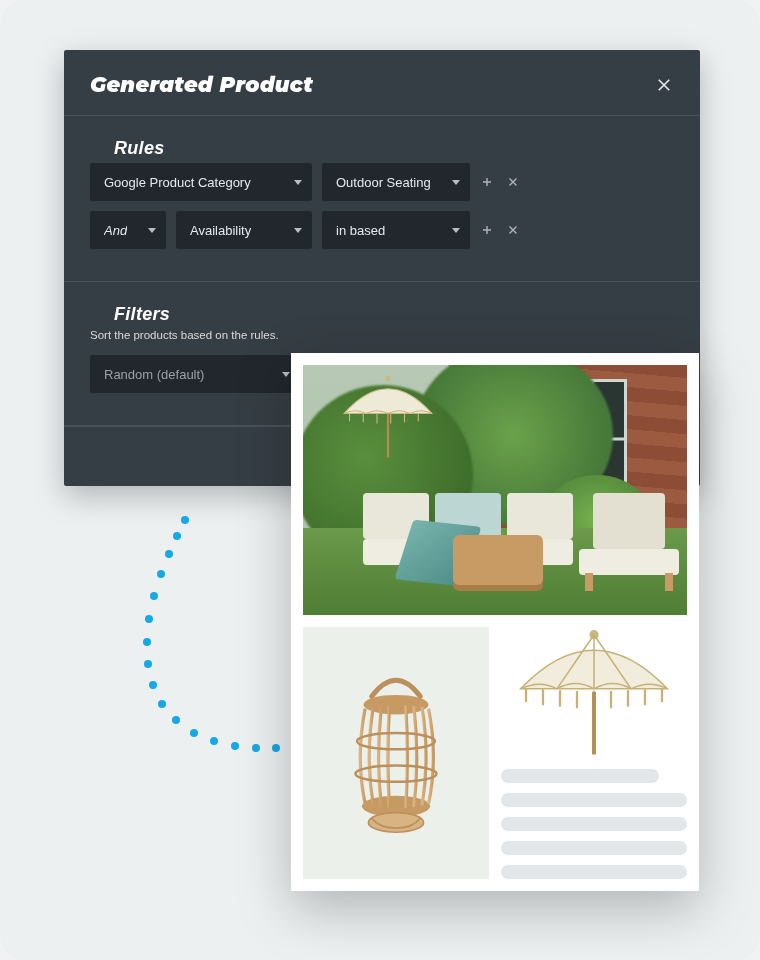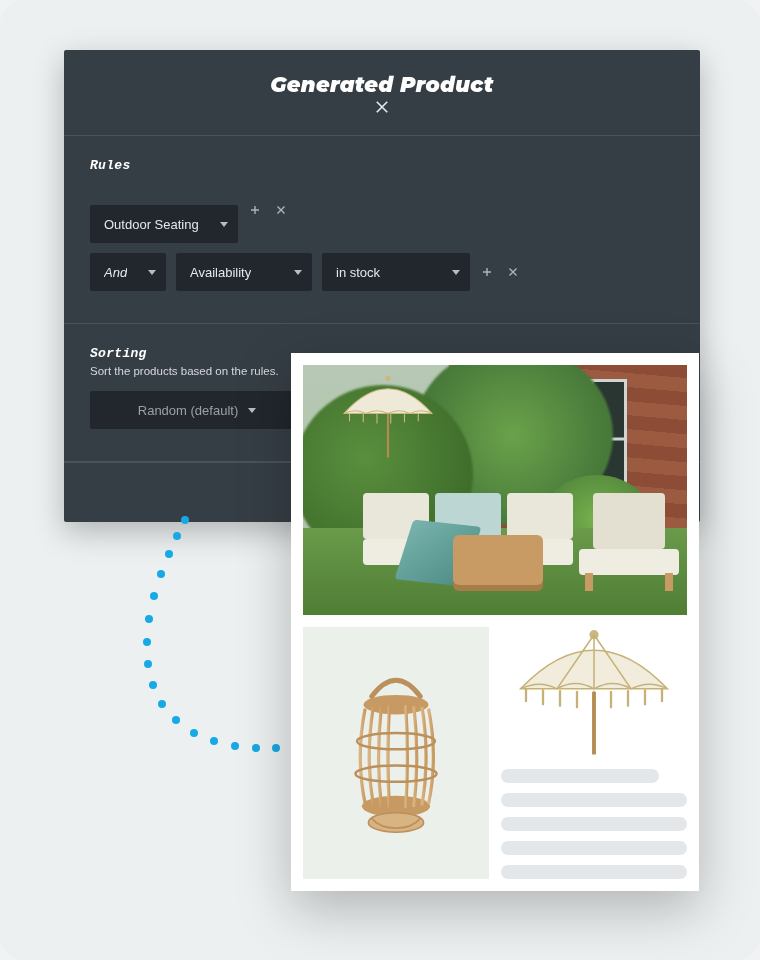--- a/index.html
+++ b/index.html
@@ -26,21 +26,20 @@
     border-radius: 2px;
     box-shadow: 0 10px 30px rgba(0,0,0,0.25);
     color: #fff;
   }
   .panel-header {
     display: flex;
     align-items: center;
     justify-content: space-between;
     padding: 22px 26px 18px 26px;
     border-bottom: 1px solid #4a525a;
-    flex-direction: column;
   }
   .panel-title {
     font-family: Montserrat, Arial, sans-serif;
     font-size: 21px;
     font-weight: 900;
     font-style: italic;
     letter-spacing: 0.3px;
   }
   .close-x {
     width: 20px; height: 20px;
@@ -48,26 +47,27 @@
     color: #e6e8ea;
     cursor: pointer;
   }
   .close-x svg { width: 18px; height: 18px; stroke: currentColor; stroke-width: 2.2; }
   .section {
     padding: 22px 26px;
     border-bottom: 1px solid #4a525a;
   }
   .section:last-child { border-bottom: none; }
   .sec-title {
-    font-family: Liberation Mono, monospace;
-    font-size: 13px;
+    font-family: Liberation Sans, sans-serif;
+    font-size: 18px;
     font-weight: 900;
     font-style: italic;
     margin-bottom: 4px;
     letter-spacing: 0.3px;
+    margin-left: 24px;
   }
   .sec-desc {
     font-size: 11.5px;
     color: #d6d9dc;
     margin-bottom: 14px;
   }
   .rule-row {
     display: flex;
     gap: 10px;
     align-items: center;
@@ -199,45 +199,49 @@
 
   
   .um-svg { width: 170px; }
 
   
   .dots { position:absolute; left:0; top:0; width:760px; height:960px; pointer-events:none; }
 
   
   .w-field { flex: 0 0 222px; }
   .w-op    { flex: 0 0 154px; }
-  .w-val   { flex: 0 0 148px; margin-top: 28px; }
+  .w-val   { flex: 0 0 148px; }
   .w-logic { flex: 0 0 76px; font-style: italic; }
   .w-field2{ flex: 0 0 136px; text-align: center; }
   .w-op2   { flex: 0 0 154px; }
   .w-val2  { flex: 0 0 148px; }
-  .w-sort  { flex: 0 0 210px; justify-content: center; }
+  .w-sort  { flex: 0 0 210px; }
 </style>
 </head>
 <body>
 <div class="stage"></div>
 
 <div class="panel">
   <div class="panel-header">
     <div class="panel-title">Generated Product</div>
     <div class="close-x">
       <svg viewBox="0 0 24 24" fill="none">
           <path d="M5 5l14 14M19 5L5 19"></path>
         </svg>
     </div>
   </div>
 
   <div class="section">
     <div class="sec-title">Rules</div>
 
     <div class="rule-row">
+      <div class="select w-field">
+        <span class="lbl">Google Product Category</span>
+        <span class="caret"></span>
+      </div>
       <div class="select w-val">
         <span class="lbl">Outdoor Seating</span>
         <span class="caret"></span>
       </div>
       <div class="row-actions">
         <div class="icon-btn" title="add">
           <svg viewBox="0 0 24 24" fill="none">
               <path d="M12 4v16M4 12h16"></path>
             </svg>
         </div>
@@ -252,40 +256,40 @@
     <div class="rule-row">
       <div class="select w-logic">
         <span class="lbl">And</span>
         <span class="caret"></span>
       </div>
       <div class="select w-field2">
         <span class="lbl">Availability</span>
         <span class="caret"></span>
       </div>
       <div class="select w-val2">
-        <span class="lbl">in stock</span>
+        <span class="lbl">in based</span>
         <span class="caret"></span>
       </div>
       <div class="row-actions">
         <div class="icon-btn">
           <svg viewBox="0 0 24 24" fill="none">
               <path d="M12 4v16M4 12h16"></path>
             </svg>
         </div>
         <div class="icon-btn">
           <svg viewBox="0 0 24 24" fill="none">
               <path d="M5 5l14 14M19 5L5 19"></path>
             </svg>
         </div>
       </div>
     </div>
   </div>
 
   <div class="section">
-    <div class="sec-title">Sorting</div>
+    <div class="sec-title">Filters</div>
     <div class="sec-desc">Sort the products based on the rules.</div>
     <div class="rule-row">
       <div class="select w-sort" style="color:#9aa0a6">
         <span class="lbl">Random (default)</span>
         <span class="caret"></span>
       </div>
     </div>
   </div>
 
   <div class="panel-bottom-gap"></div>

